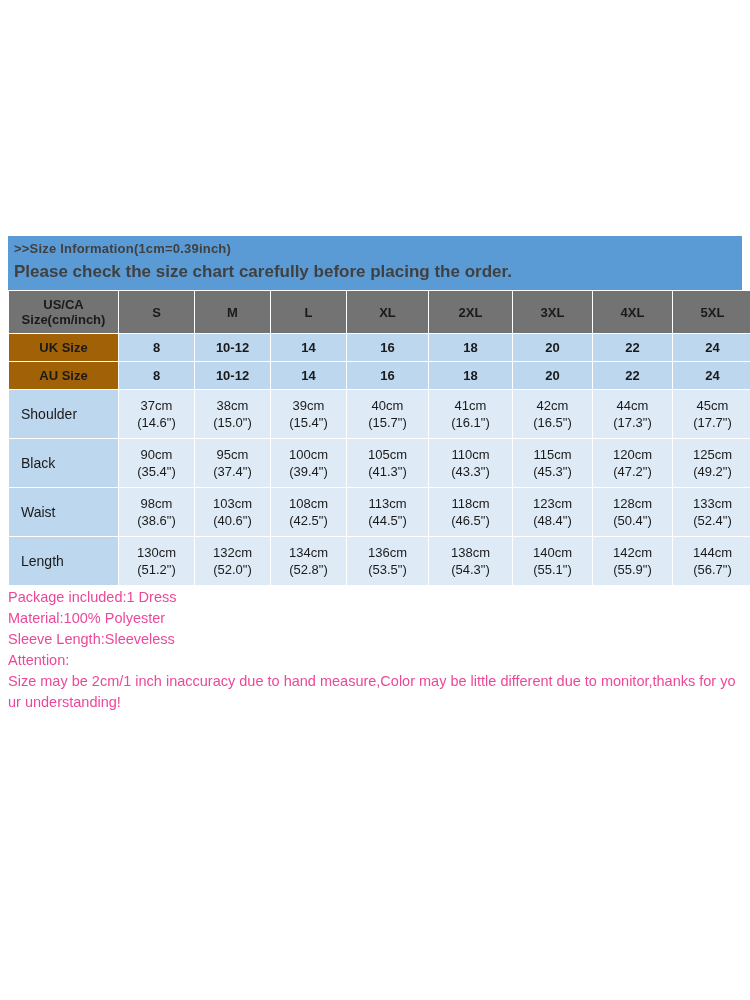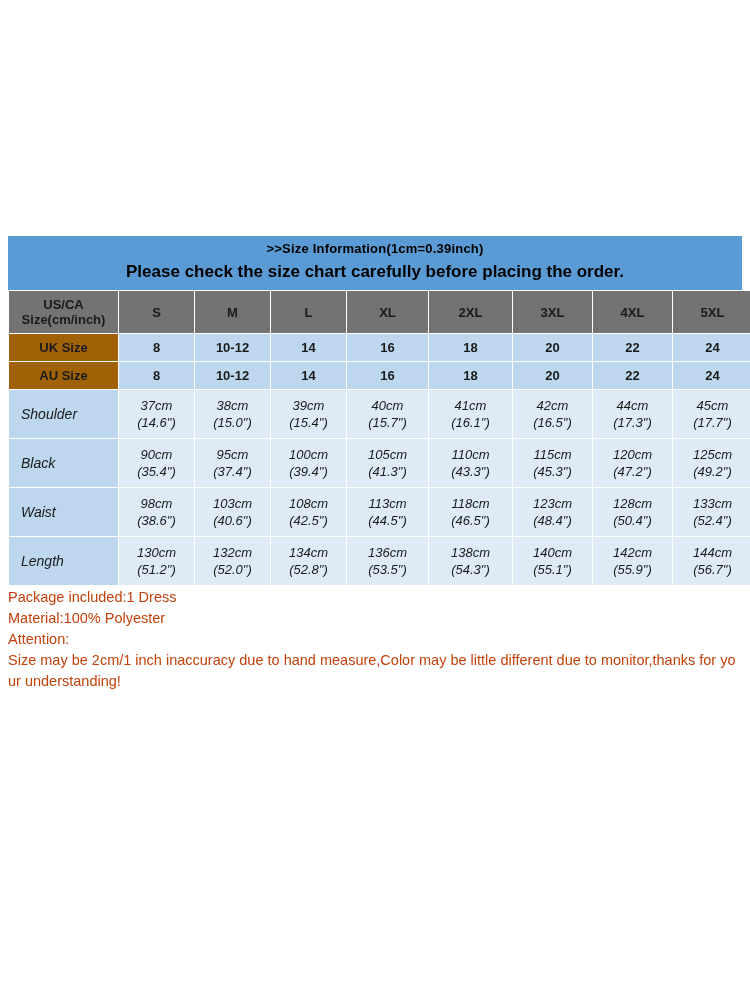--- a/index.html
+++ b/index.html
@@ -20,24 +20,23 @@
   .chart-wrap {
     position: absolute;
     left: 8px;
     top: 236px;
     width: 734px;
   }
 
   
   .band {
     background: #5b9bd5;
-    color: #000000;
+    color: #404040;
     padding: 4px 6px 6px 6px;
     box-sizing: border-box;
-    text-align: center;
   }
   .band-line1 {
     font-size: 13px;
     font-weight: bold;
     letter-spacing: 0.2px;
     line-height: 18px;
   }
   .band-line2 {
     font-size: 17px;
     font-weight: bold;
@@ -75,21 +74,20 @@
     height: 23px;
     font-size: 14px;
   }
   .sub-row td.rowlabel {
     background: #a16207;
   }
   .data-row td {
     background: #deebf7;
     height: 44px;
     line-height: 17px;
-    font-style: italic;
   }
   .data-row td.rowlabel {
     background: #bdd7ee;
     font-size: 14px;
     text-align: left;
     padding-left: 12px;
   }
   .cm { display: block; }
   .inch { display: block; }
 
@@ -102,21 +100,21 @@
   col.c5 { width: 84px; }
   col.c6 { width: 80px; }
   col.c7 { width: 80px; }
   col.c8 { width: 80px; }
 
   
   .notes {
     margin-top: 1px;
     font-size: 14.5px;
     line-height: 21px;
-    color: #c2410c;
+    color: #ec4899;
     width: 734px;
   }
   .notes div {
     white-space: pre-wrap;
     word-break: break-all;
   }
 </style>
 </head>
 <body>
 
@@ -316,17 +314,18 @@
               <span class="cm">144cm</span>
               <span class="inch">(56.7")</span>
             </td>
           </tr>
         </tbody>
     </table>
 
     <div class="notes">
         <div>Package included:1 Dress</div>
         <div>Material:100% Polyester</div>
+        <div>Sleeve Length:Sleeveless</div>
         <div>Attention:</div>
         <div>Size may be 2cm/1 inch inaccuracy due to hand measure,Color may be little different due to monitor,thanks for your understanding!</div>
       </div>
   </div>
 </div>
 
 </body></html>

